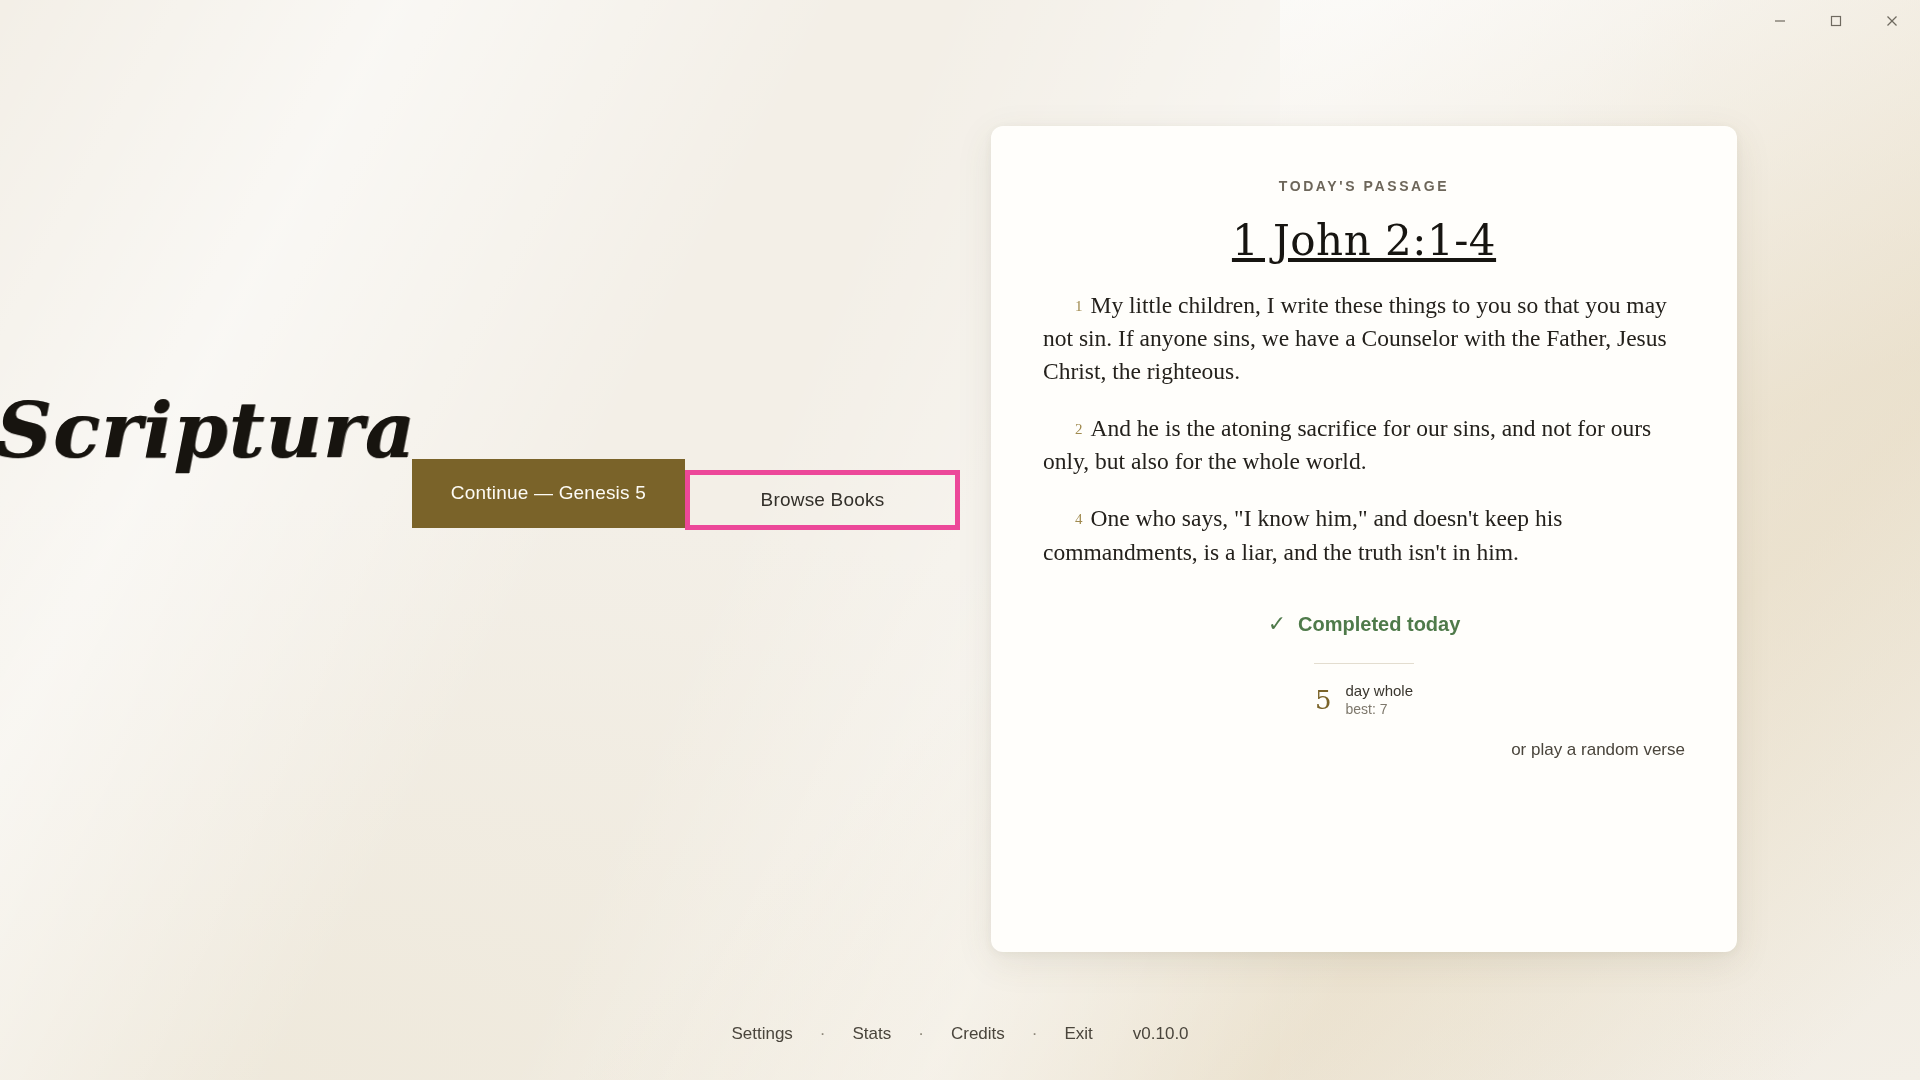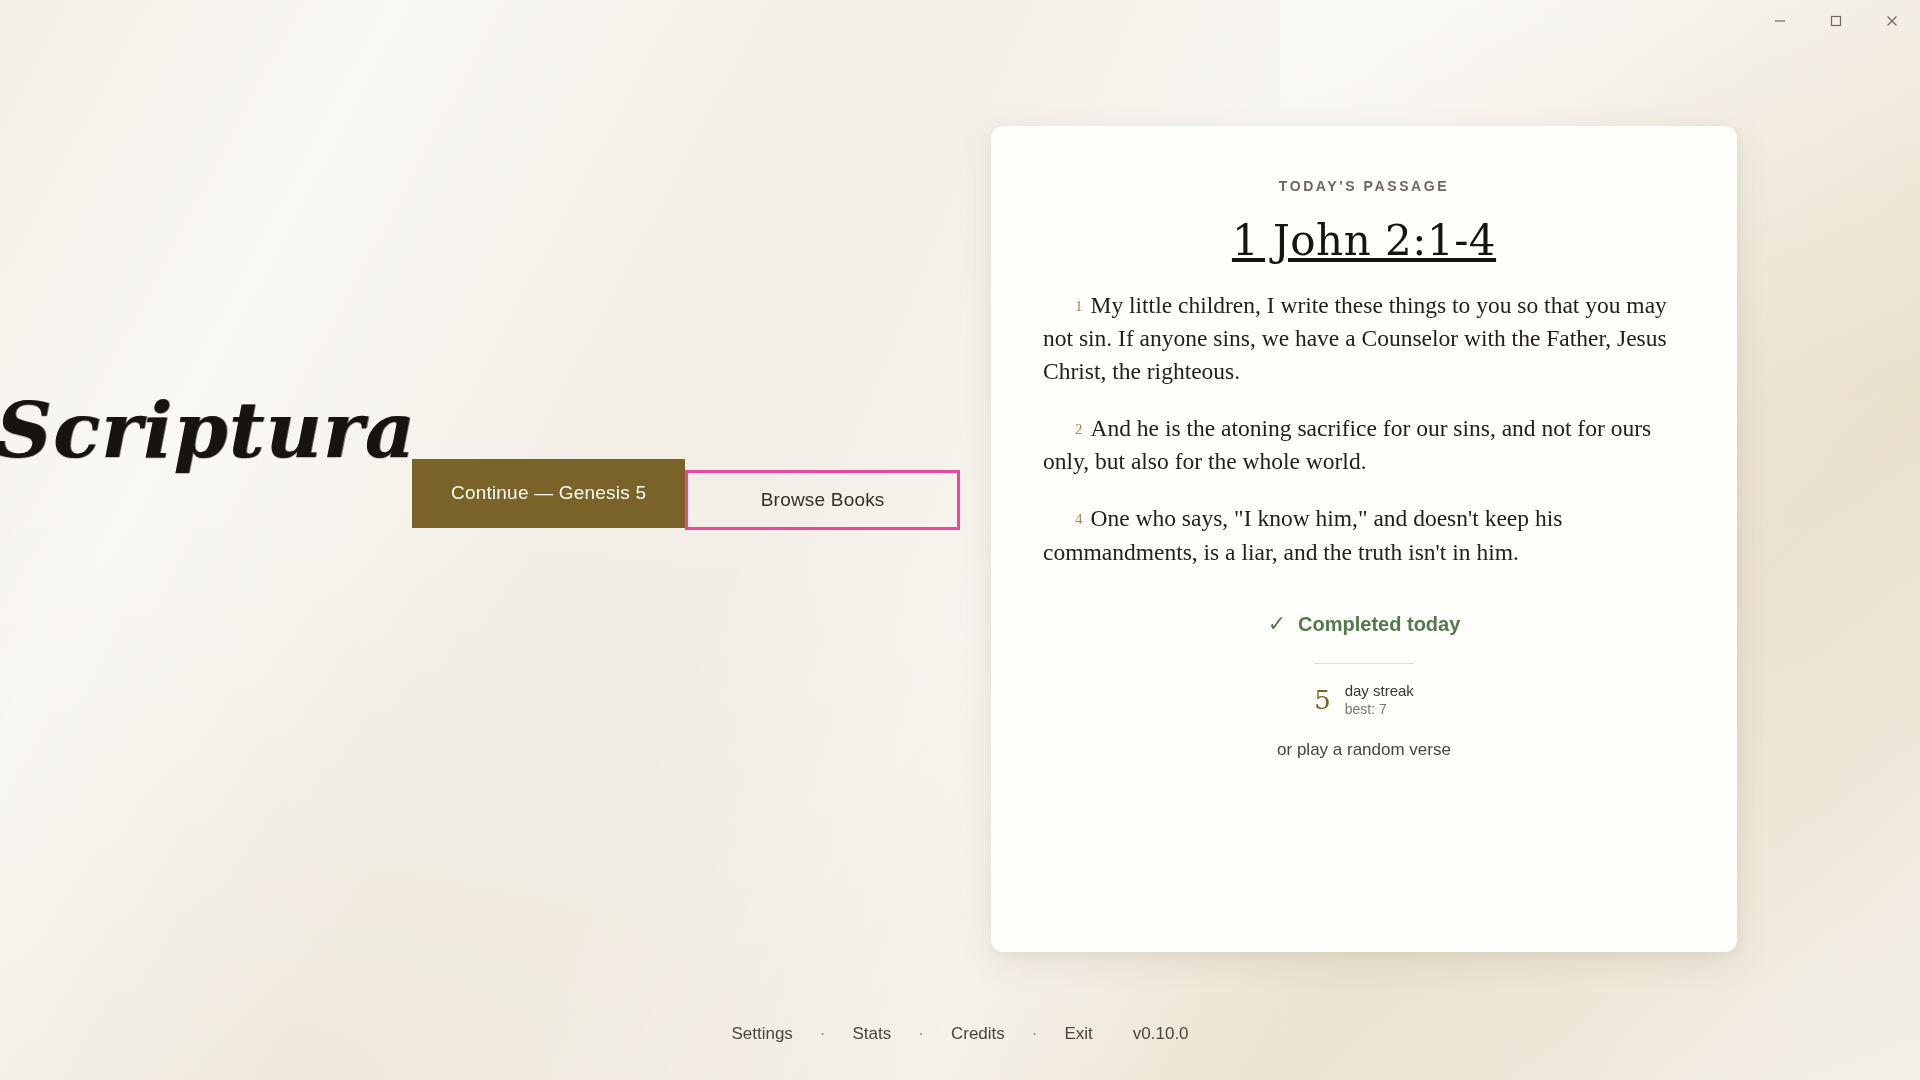--- a/index.html
+++ b/index.html
@@ -75,21 +75,21 @@
     margin-bottom: 14px;
     letter-spacing: 0.2px;
   }
   .btn-secondary {
     width: 338px; height: 60px;
     background: transparent;
     color: #33302a;
     font-size: 19px;
     font-weight: 400;
     display: flex; align-items: center; justify-content: center;
-    border: 3px solid #ec4899;
+    border: 5px solid #ec4899;
     cursor: pointer;
     letter-spacing: 0.2px;
   }
 
   
   .card {
     position: absolute;
     left: 991px; top: 126px;
     width: 746px; height: 826px;
     background: #fffefb;
@@ -152,21 +152,21 @@
   }
   .streak-num {
     font-family: "DejaVu Serif", serif;
     font-size: 26px; color: #7a6329;
   }
   .streak-txt { line-height: 1.25; }
   .streak-label { font-size: 15px; color: #3a362e; }
   .streak-best { font-size: 14px; color: #7d776b; }
 
   .random-link {
-    text-align: center;
+    text-align: right;
     margin-top: 22px;
     font-size: 17px;
     color: #4a453c;
     cursor: pointer;
   }
 
   
   .footer {
     position: absolute; left: 0; right: 0; bottom: 36px;
     display: flex; align-items: center; justify-content: center;
@@ -229,21 +229,21 @@
   <div class="completed">
     <span class="check">✓</span>
     <span>Completed today</span>
   </div>
 
   <div class="rule"></div>
 
   <div class="streak">
     <div class="streak-num">5</div>
     <div class="streak-txt">
-      <div class="streak-label">day streak</div>
+      <div class="streak-label">day whole</div>
       <div class="streak-best">best: 7</div>
     </div>
   </div>
 
   <div class="random-link">or play a random verse</div>
 </div>
 
 <div class="footer">
   <a>Settings</a>
   <span class="dot">·</span>

